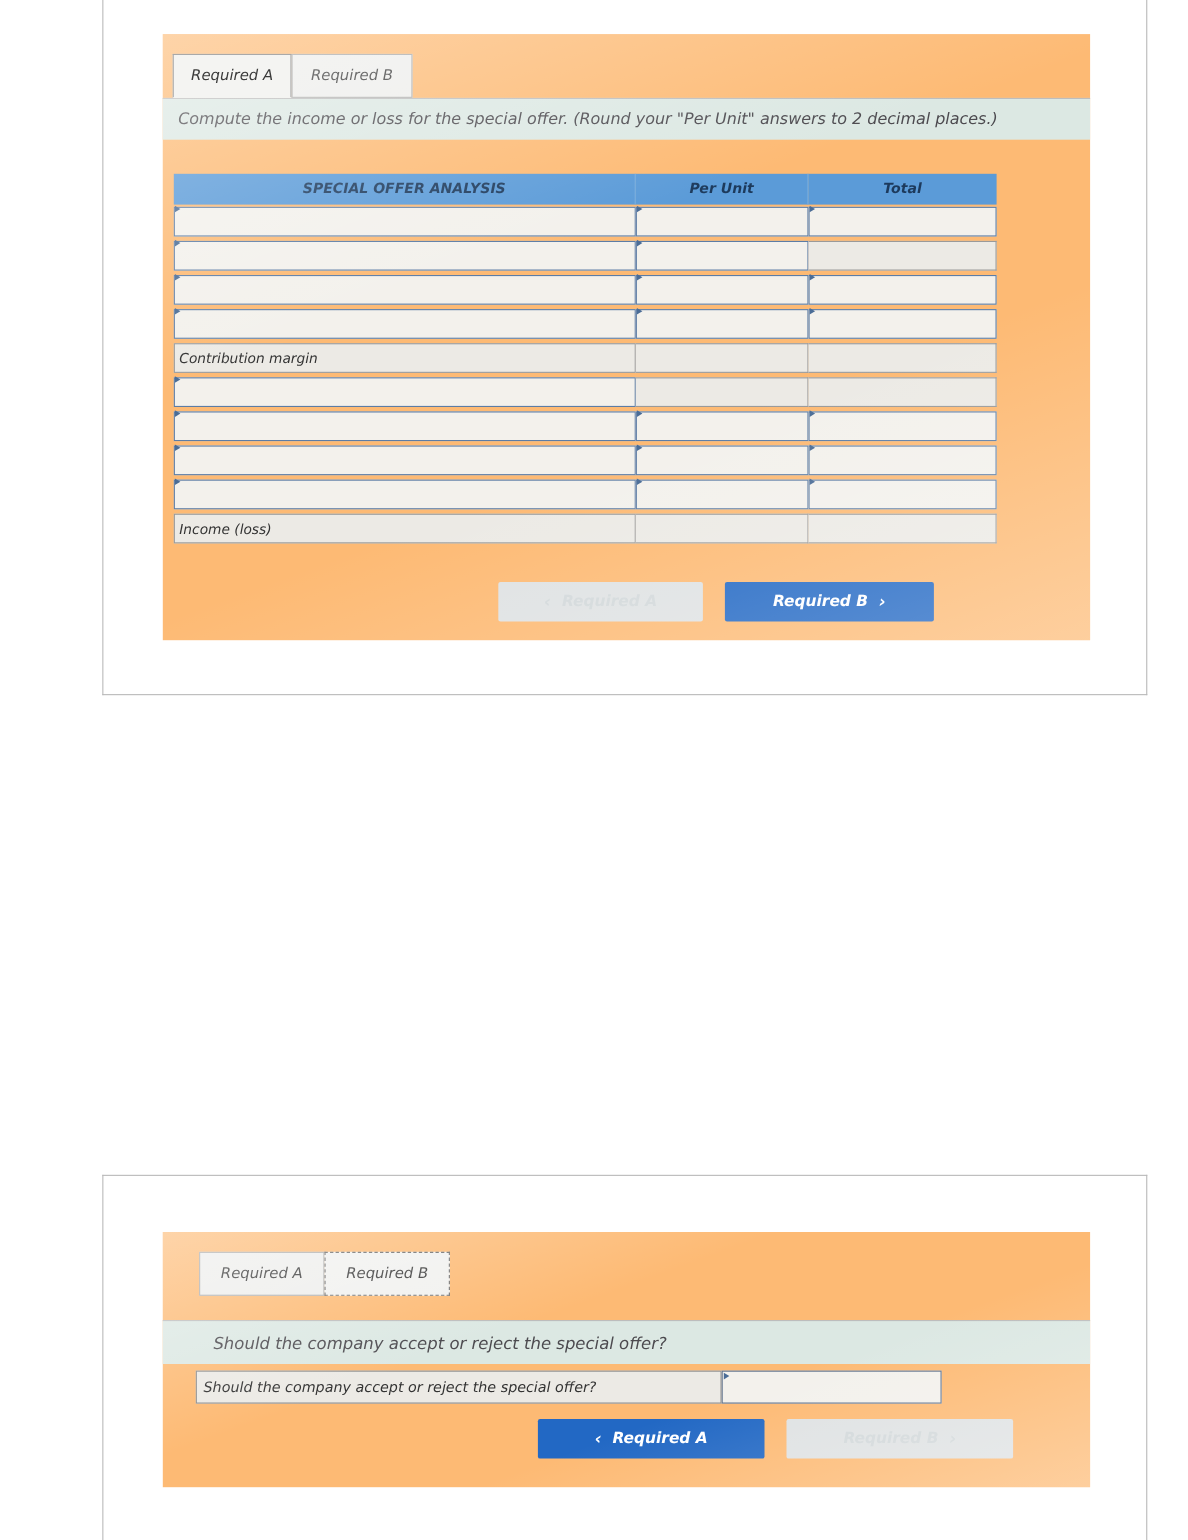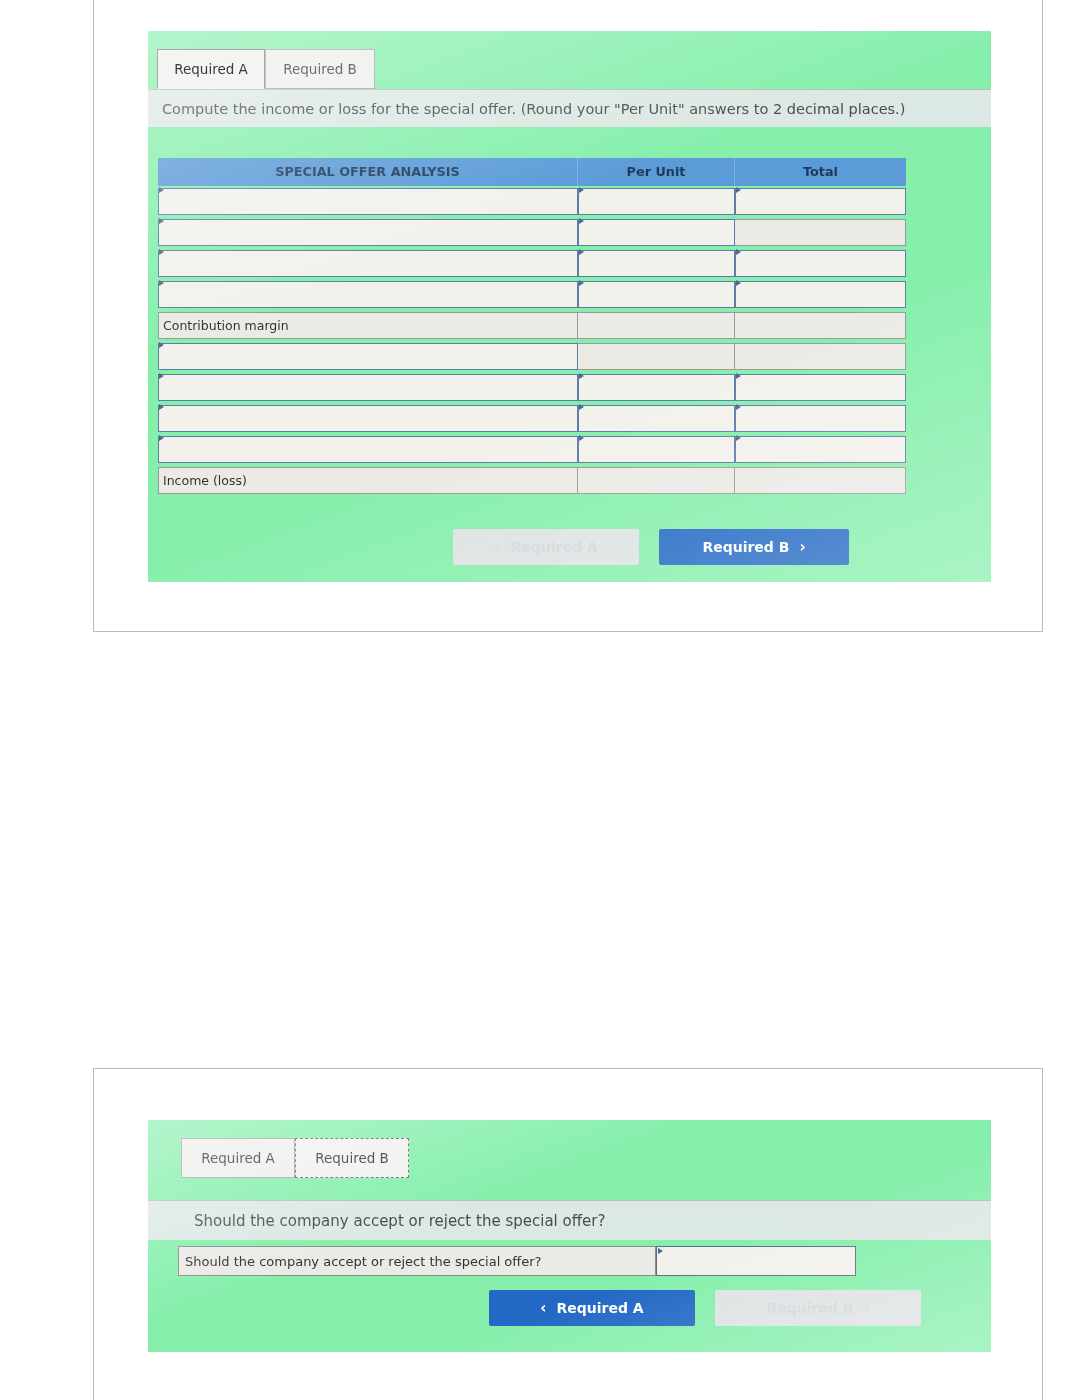--- a/index.html
+++ b/index.html
@@ -17,22 +17,23 @@
     background:#ffffff;
     border:1px solid #b9b9b9;
     box-sizing:border-box;
   }
   #sheet-top{ left:93px; top:-4px; width:950px; height:636px; border-top:none;}
   #sheet-bottom{ left:93px; top:1068px; width:950px; height:340px; border-bottom:none;}
 
   
   .panel{
     position:absolute;
-    background:#86efac;
-    box-sizing:border-box;
+    background:#fdba74;
+    box-sizing:border-box;
+    font-style:italic;
   }
   #panel-a{ left:148px; top:31px; width:843px; height:551px;}
   #panel-b{ left:148px; top:1120px; width:843px; height:232px;}
 
   
   .glare{
     position:absolute;inset:0;pointer-events:none;
     background:linear-gradient(160deg,rgba(255,255,255,.38) 0%,rgba(255,255,255,0) 38%,rgba(255,255,255,0) 62%,rgba(255,255,255,.30) 100%);
   }
 

